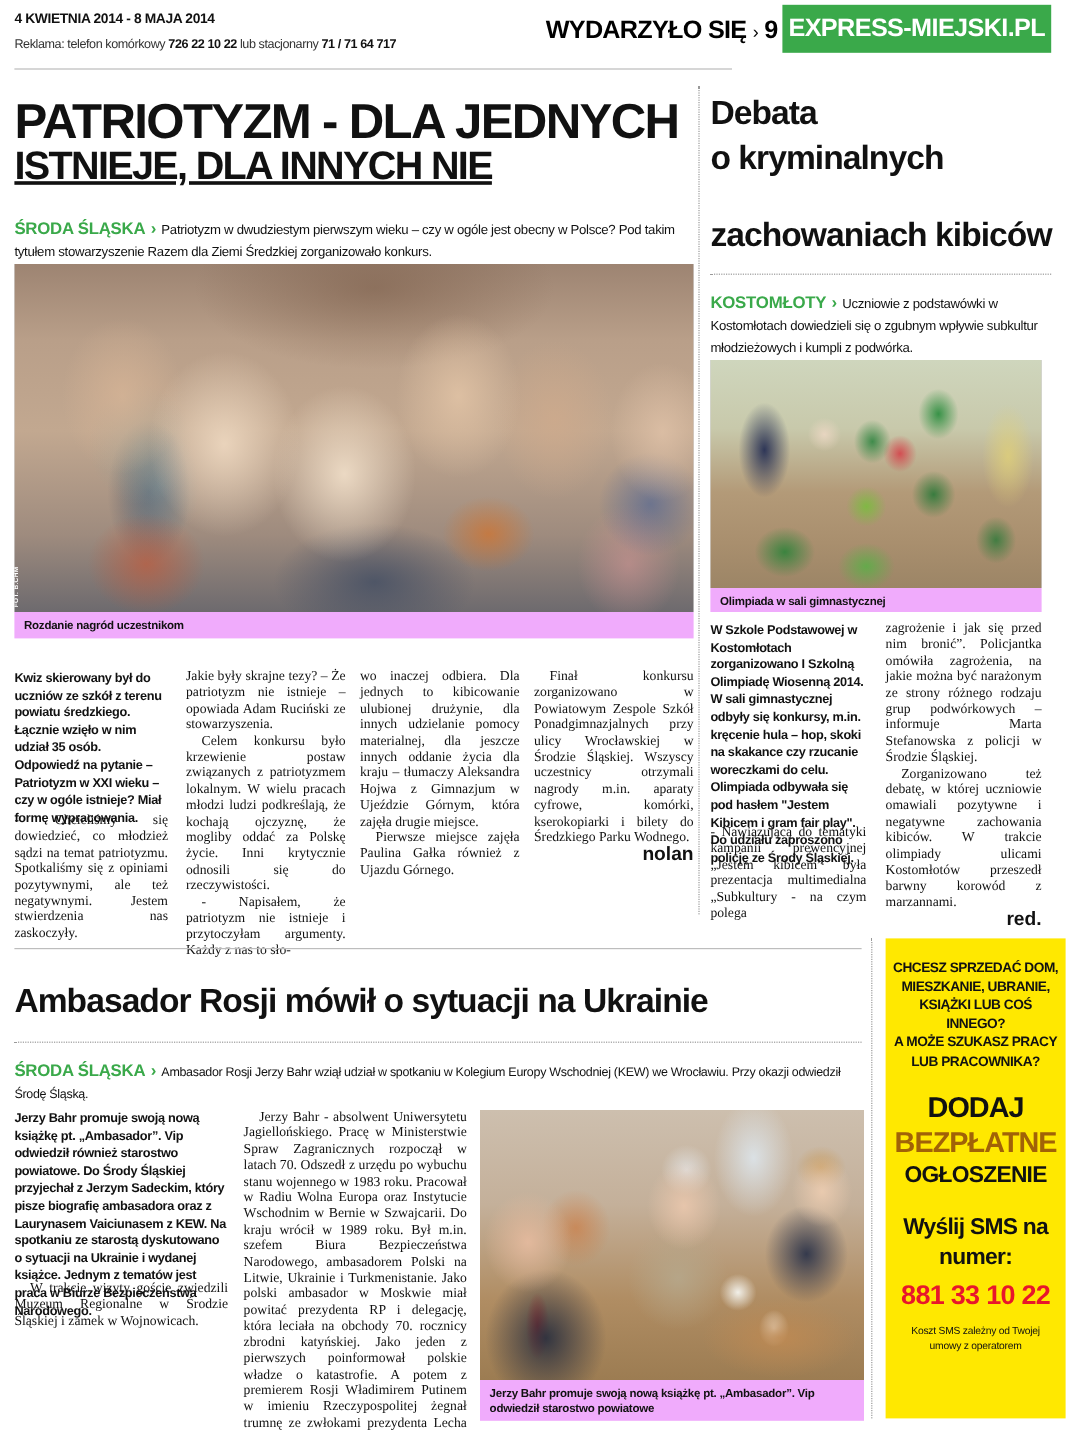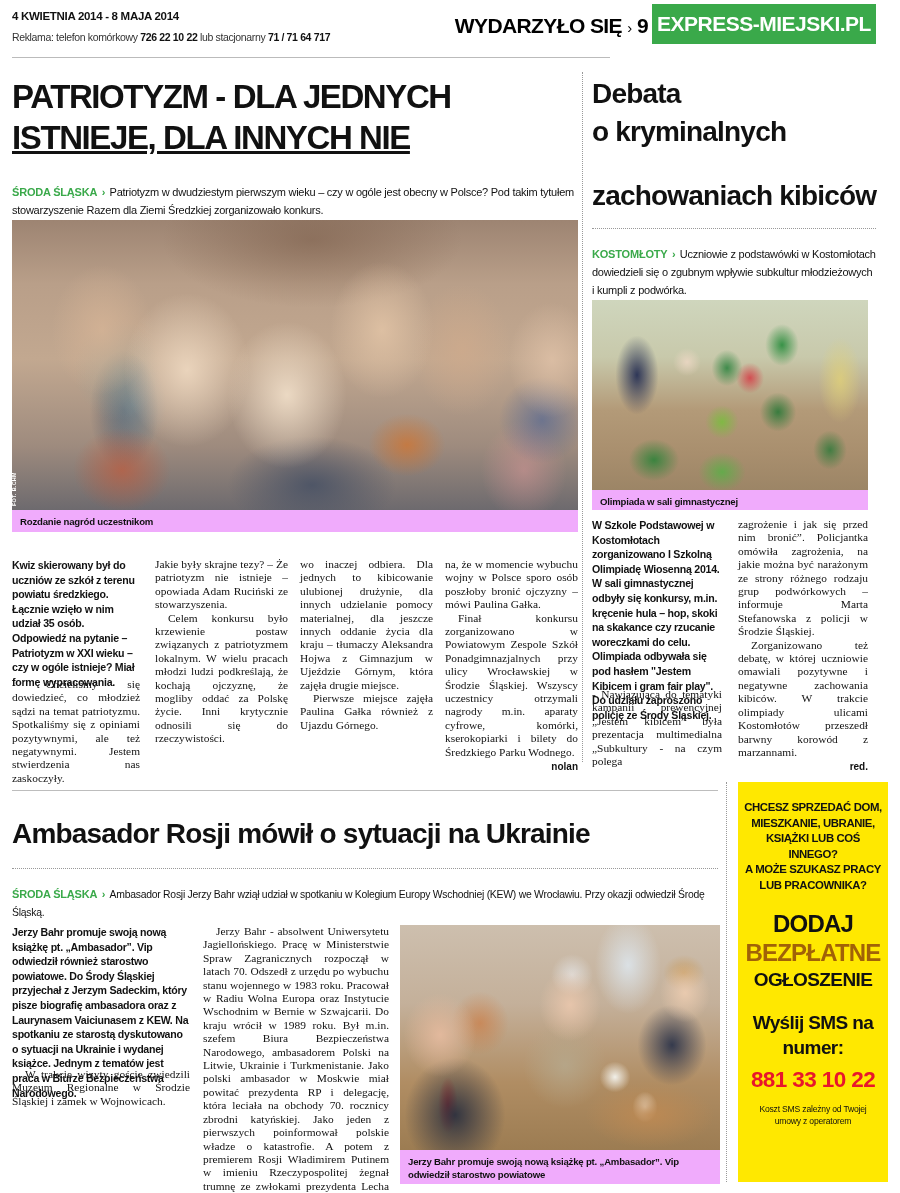--- a/index.html
+++ b/index.html
@@ -22,21 +22,21 @@
   .mh-brand{position:absolute;left:652px;top:4px;width:224px;height:40px;
             background:#3aa94a;color:#fff;font-weight:bold;font-size:21px;
             letter-spacing:-0.5px;display:flex;align-items:center;justify-content:center;}
   .rule-top{position:absolute;left:12px;top:57px;width:598px;height:1px;background:#bbb;}
 
   
   .vline{position:absolute;width:0;border-left:1px dotted #999;}
   .hline-dot{position:absolute;height:0;border-top:1px dotted #999;}
   .hline-solid{position:absolute;height:1px;background:#bdbdbd;}
 
-  .kicker{font-size:11px;font-weight:bold;color:#3aa94a;letter-spacing:-0.2px;}
+  .kicker{font-size:14px;font-weight:bold;color:#3aa94a;letter-spacing:-0.2px;}
   .lead{font-size:11px;line-height:15px;color:#111;letter-spacing:-0.25px;}
 
   .hl-black{font-weight:bold;color:#111;letter-spacing:-1.4px;line-height:0.93;}
   .hl-light{font-weight:bold;color:#111;letter-spacing:-0.8px;line-height:1.0;}
 
   
   .photo{position:absolute;overflow:hidden;background:#bbb;}
   .photo .ph-inner{position:absolute;inset:0;}
   .caption{position:absolute;background:#f0abfc;color:#111;font-weight:bold;
            font-size:9.6px;line-height:13px;letter-spacing:-0.2px;
@@ -44,21 +44,21 @@
   .credit{position:absolute;color:#fff;font-size:5.4px;font-weight:bold;
           letter-spacing:0.3px;transform:rotate(-90deg);transform-origin:left bottom;
           white-space:nowrap;}
 
   
   .body-col{position:absolute;font-family:"Liberation Serif", serif;
             font-size:11.4px;line-height:13.4px;text-align:justify;color:#111;}
   .body-col p{margin:0;text-indent:13px;}
   .body-col p.noind{text-indent:0;}
   .body-col p.sig{text-align:right;font-family:"Liberation Sans", sans-serif;
-                  font-weight:bold;font-size:10px;text-indent:0;margin-top:1px;}
+                  font-weight:bold;font-size:16px;text-indent:0;margin-top:1px;}
   .bold-intro{position:absolute;font-family:"Liberation Sans", sans-serif;
               font-weight:bold;font-size:10.6px;line-height:14.6px;
               letter-spacing:-0.25px;color:#111;}
 
   
   .ad{position:absolute;background:#ffe800;text-align:center;}
   .ad .l1{font-weight:bold;font-size:11.4px;line-height:15.5px;letter-spacing:-0.4px;color:#111;}
   .ad .l2{font-weight:bold;font-size:24px;line-height:29px;letter-spacing:-0.8px;color:#111;}
   .ad .l2.red{color:#a16207;}
   .ad .l3{font-weight:bold;font-size:19px;line-height:25px;letter-spacing:-0.6px;color:#111;}
@@ -79,21 +79,21 @@
   <div class="mh-center">
     <span>WYDARZYŁO SIĘ</span>
     <span class="chev">›</span>
     <span>9</span>
   </div>
   <div class="mh-brand">EXPRESS-MIEJSKI.PL</div>
   <div class="rule-top"></div>
 
   <div class="vline" style="left:582px;top:72px;height:690px;"></div>
 
-  <div class="hl-black" style="position:absolute;left:12px;top:82px;width:570px;font-size:33px;">PATRIOTYZM - DLA JEDNYCH</div>
+  <div class="hl-black" style="position:absolute;left:12px;top:82px;width:570px;font-size:41px;">PATRIOTYZM - DLA JEDNYCH</div>
   <div class="hl-black" style="position:absolute;left:12px;top:123px;width:570px;font-size:33px;text-decoration:underline;">ISTNIEJE, DLA INNYCH NIE</div>
 
   <div style="position:absolute;left:12px;top:182px;width:566px;">
     <span class="kicker">ŚRODA ŚLĄSKA</span>
     <span class="kicker arrow">›</span>
     <span class="lead">Patriotyzm w dwudziestym pierwszym wieku – czy w ogóle jest obecny w Polsce? Pod takim tytułem stowarzyszenie Razem dla Ziemi Średzkiej zorganizowało konkurs.</span>
   </div>
 
   <div class="photo" style="left:12px;top:220px;width:566px;height:290px;">
     <div class="ph-inner" style="
@@ -121,29 +121,29 @@
 
   <div class="bold-intro" style="left:12px;top:558px;width:128px;">Kwiz skierowany był do uczniów ze szkół z terenu powiatu średzkiego. Łącznie wzięło w nim udział 35 osób. Odpowiedź na pytanie – Patriotyzm w XXI wieku – czy w ogóle istnieje? Miał formę wypracowania.</div>
 
   <div class="body-col" style="left:12px;top:678px;width:128px;">
     <p class="noind">- Chcieliśmy się dowiedzieć, co młodzież sądzi na temat patriotyzmu. Spotkaliśmy się z opiniami pozytywnymi, ale też negatywnymi. Jestem stwierdzenia nas zaskoczyły.</p>
   </div>
 
   <div class="body-col" style="left:155px;top:558px;width:133px;">
     <p class="noind">Jakie były skrajne tezy? – Że patriotyzm nie istnieje – opowiada Adam Ruciński ze stowarzyszenia.</p>
     <p>Celem konkursu było krzewienie postaw związanych z patriotyzmem lokalnym. W wielu pracach młodzi ludzi podkreślają, że kochają ojczyznę, że mogliby oddać za Polskę życie. Inni krytycznie odnosili się do rzeczywistości.</p>
+    <p>- Napisałem, że patriotyzm nie istnieje i przytoczyłam argumenty. Każdy z nas to sło-</p>
   </div>
 
   <div class="body-col" style="left:300px;top:558px;width:133px;">
     <p class="noind">wo inaczej odbiera. Dla jednych to kibicowanie ulubionej drużynie, dla innych udzielanie pomocy materialnej, dla jeszcze innych oddanie życia dla kraju – tłumaczy Aleksandra Hojwa z Gimnazjum w Ujeździe Górnym, która zajęła drugie miejsce.</p>
     <p>Pierwsze miejsce zajęła Paulina Gałka również z Ujazdu Górnego.</p>
   </div>
 
   <div class="body-col" style="left:445px;top:558px;width:133px;">
-    <p class="noind">na, że w momencie wybuchu wojny w Polsce sporo osób poszłoby bronić ojczyzny – mówi Paulina Gałka.</p>
     <p>Finał konkursu zorganizowano w Powiatowym Zespole Szkół Ponadgimnazjalnych przy ulicy Wrocławskiej w Środzie Śląskiej. Wszyscy uczestnicy otrzymali nagrody m.in. aparaty cyfrowe, komórki, kserokopiarki i bilety do Średzkiego Parku Wodnego.</p>
     <p class="sig">nolan</p>
   </div>
 
   <div class="hl-light" style="position:absolute;left:592px;top:80px;width:280px;font-size:28px;">Debata</div>
   <div class="hl-light" style="position:absolute;left:592px;top:118px;width:290px;font-size:28px;">o kryminalnych</div>
   <div class="hl-light" style="position:absolute;left:592px;top:182px;width:300px;font-size:28px;">zachowaniach kibiców</div>
   <div class="hline-dot" style="left:592px;top:228px;width:284px;"></div>
 
   <div style="position:absolute;left:592px;top:244px;width:284px;">

